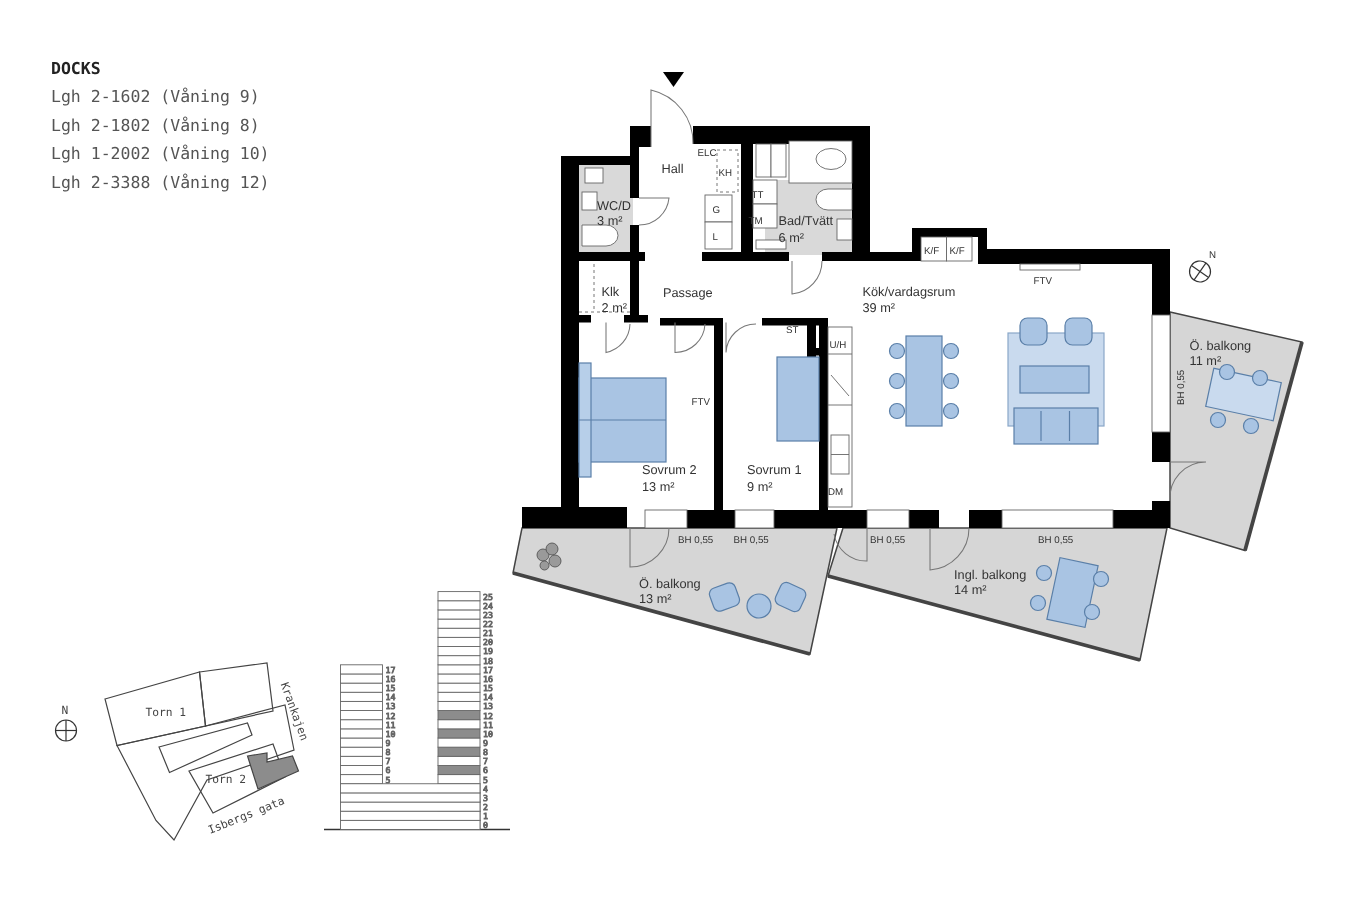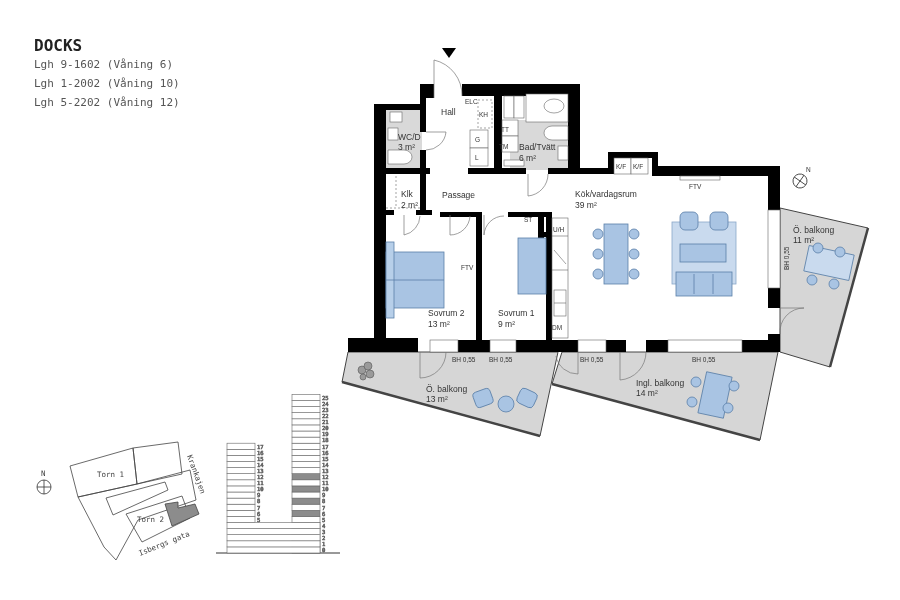--- a/index.html
+++ b/index.html
@@ -1,32 +1,33 @@
 <!DOCTYPE html>
 <html><head>
 <meta charset="utf-8">
 <style>
   html, body { margin:0; padding:0; background:#ffffff; }
   body { width:900px; height:600px; position:relative; overflow:hidden; font-family:"DejaVu Sans", sans-serif; }
   .legend { position:absolute; left:34px; top:36px; font-family:"DejaVu Sans Mono", monospace; font-size:11px; color:#555; line-height:19px; }
-  .legend .title { color:#222; font-weight:bold; font-size:16px; }
+  .legend .title { color:#222; font-weight:bold; font-size:11px; }
   svg { position:absolute; left:0; top:0; }
   .lbl { font-family:"Liberation Sans", sans-serif; font-size:8.5px; fill:#333; }
   .lbl-s { font-family:"Liberation Sans", sans-serif; font-size:6.5px; fill:#333; }
   .mono { font-family:"DejaVu Sans Mono", monospace; font-size:7.5px; fill:#444; }
   .tiny { font-family:"DejaVu Sans Mono", monospace; font-size:5.5px; fill:#444; }
 </style>
 </head>
 <body>
 
 <div class="legend">
   <div class="title">DOCKS</div>
-  <div>Lgh 9-1602 (Våning 6)</div>
+  <div>Lgh 2-1602 (Våning 9)</div>
+  <div>Lgh 2-1802 (Våning 8)</div>
   <div>Lgh 1-2002 (Våning 10)</div>
-  <div>Lgh 5-2202 (Våning 12)</div>
+  <div>Lgh 2-3388 (Våning 12)</div>
 </div>
 
 <svg width="900" height="600" viewBox="0 0 900 600">
 
   <g>
     <polygon points="348,352 558,352 540,436 342,382" fill="#d6d6d6" stroke="#444" stroke-width="1"></polygon>
     <polyline points="342,382 540,436" fill="none" stroke="#444" stroke-width="2.5"></polyline>
   </g>
   <g>
     <polygon points="562,352 778,352 760,440 552,384" fill="#d6d6d6" stroke="#444" stroke-width="1"></polygon>

